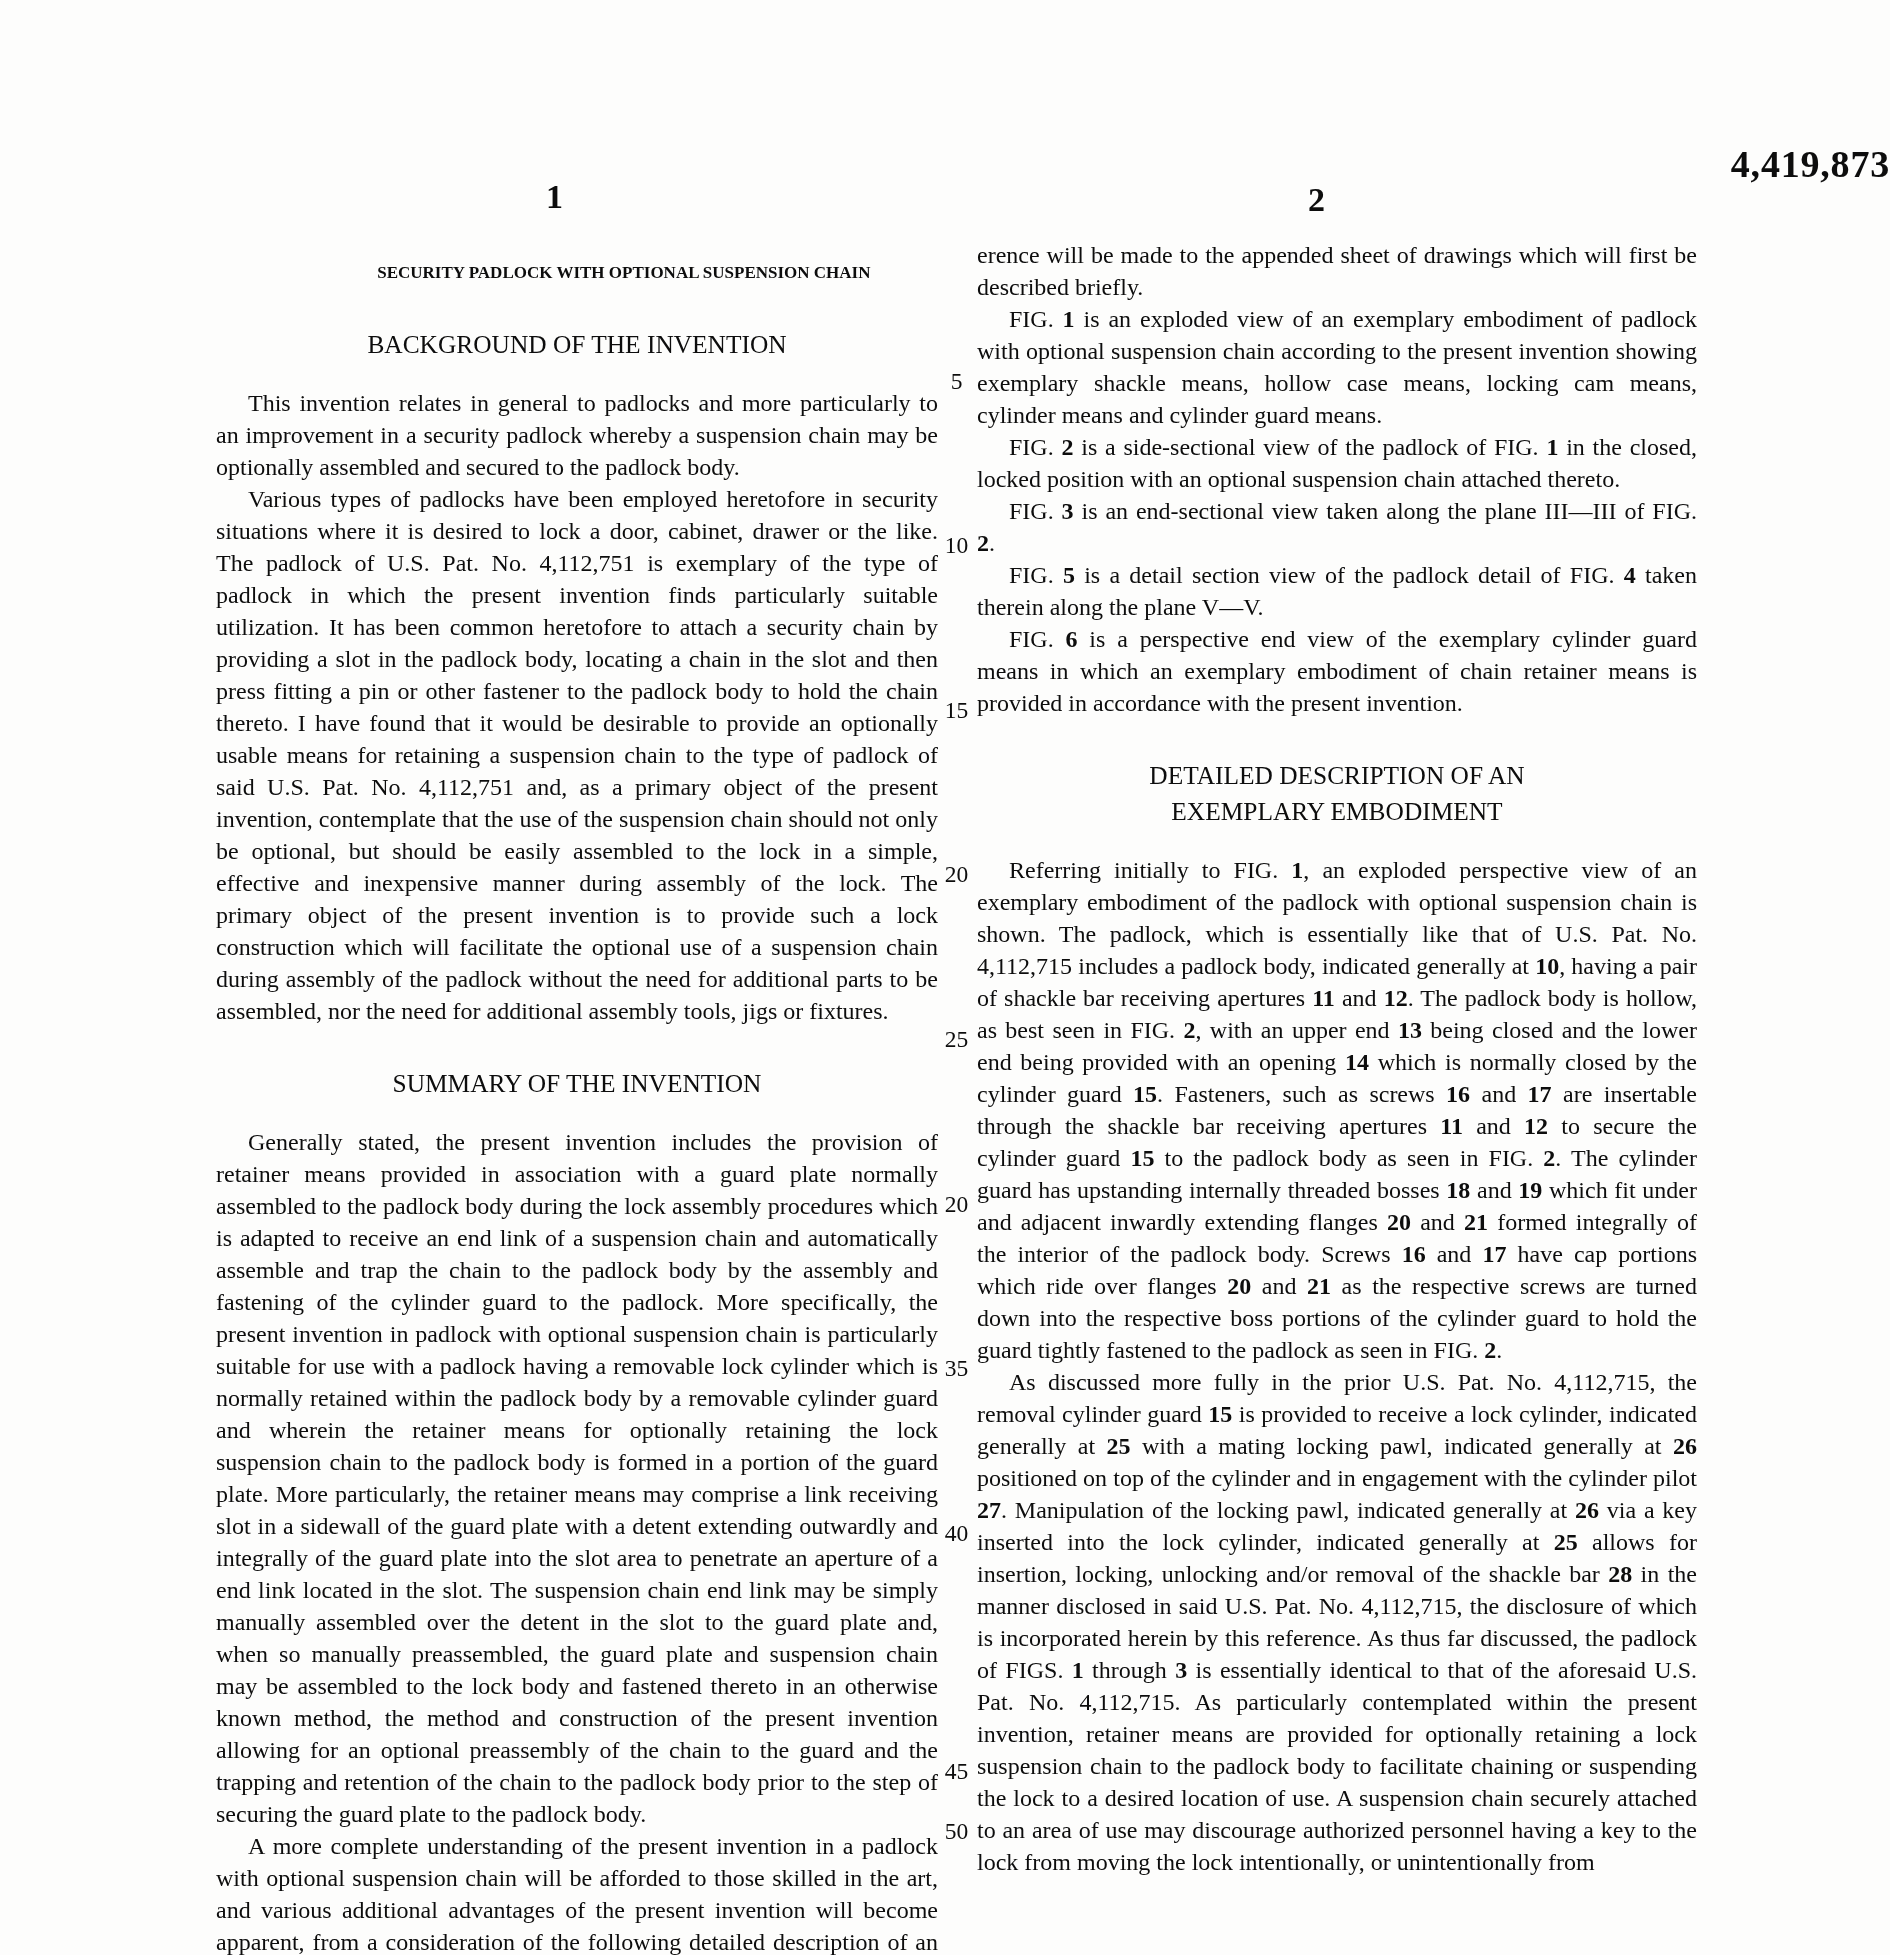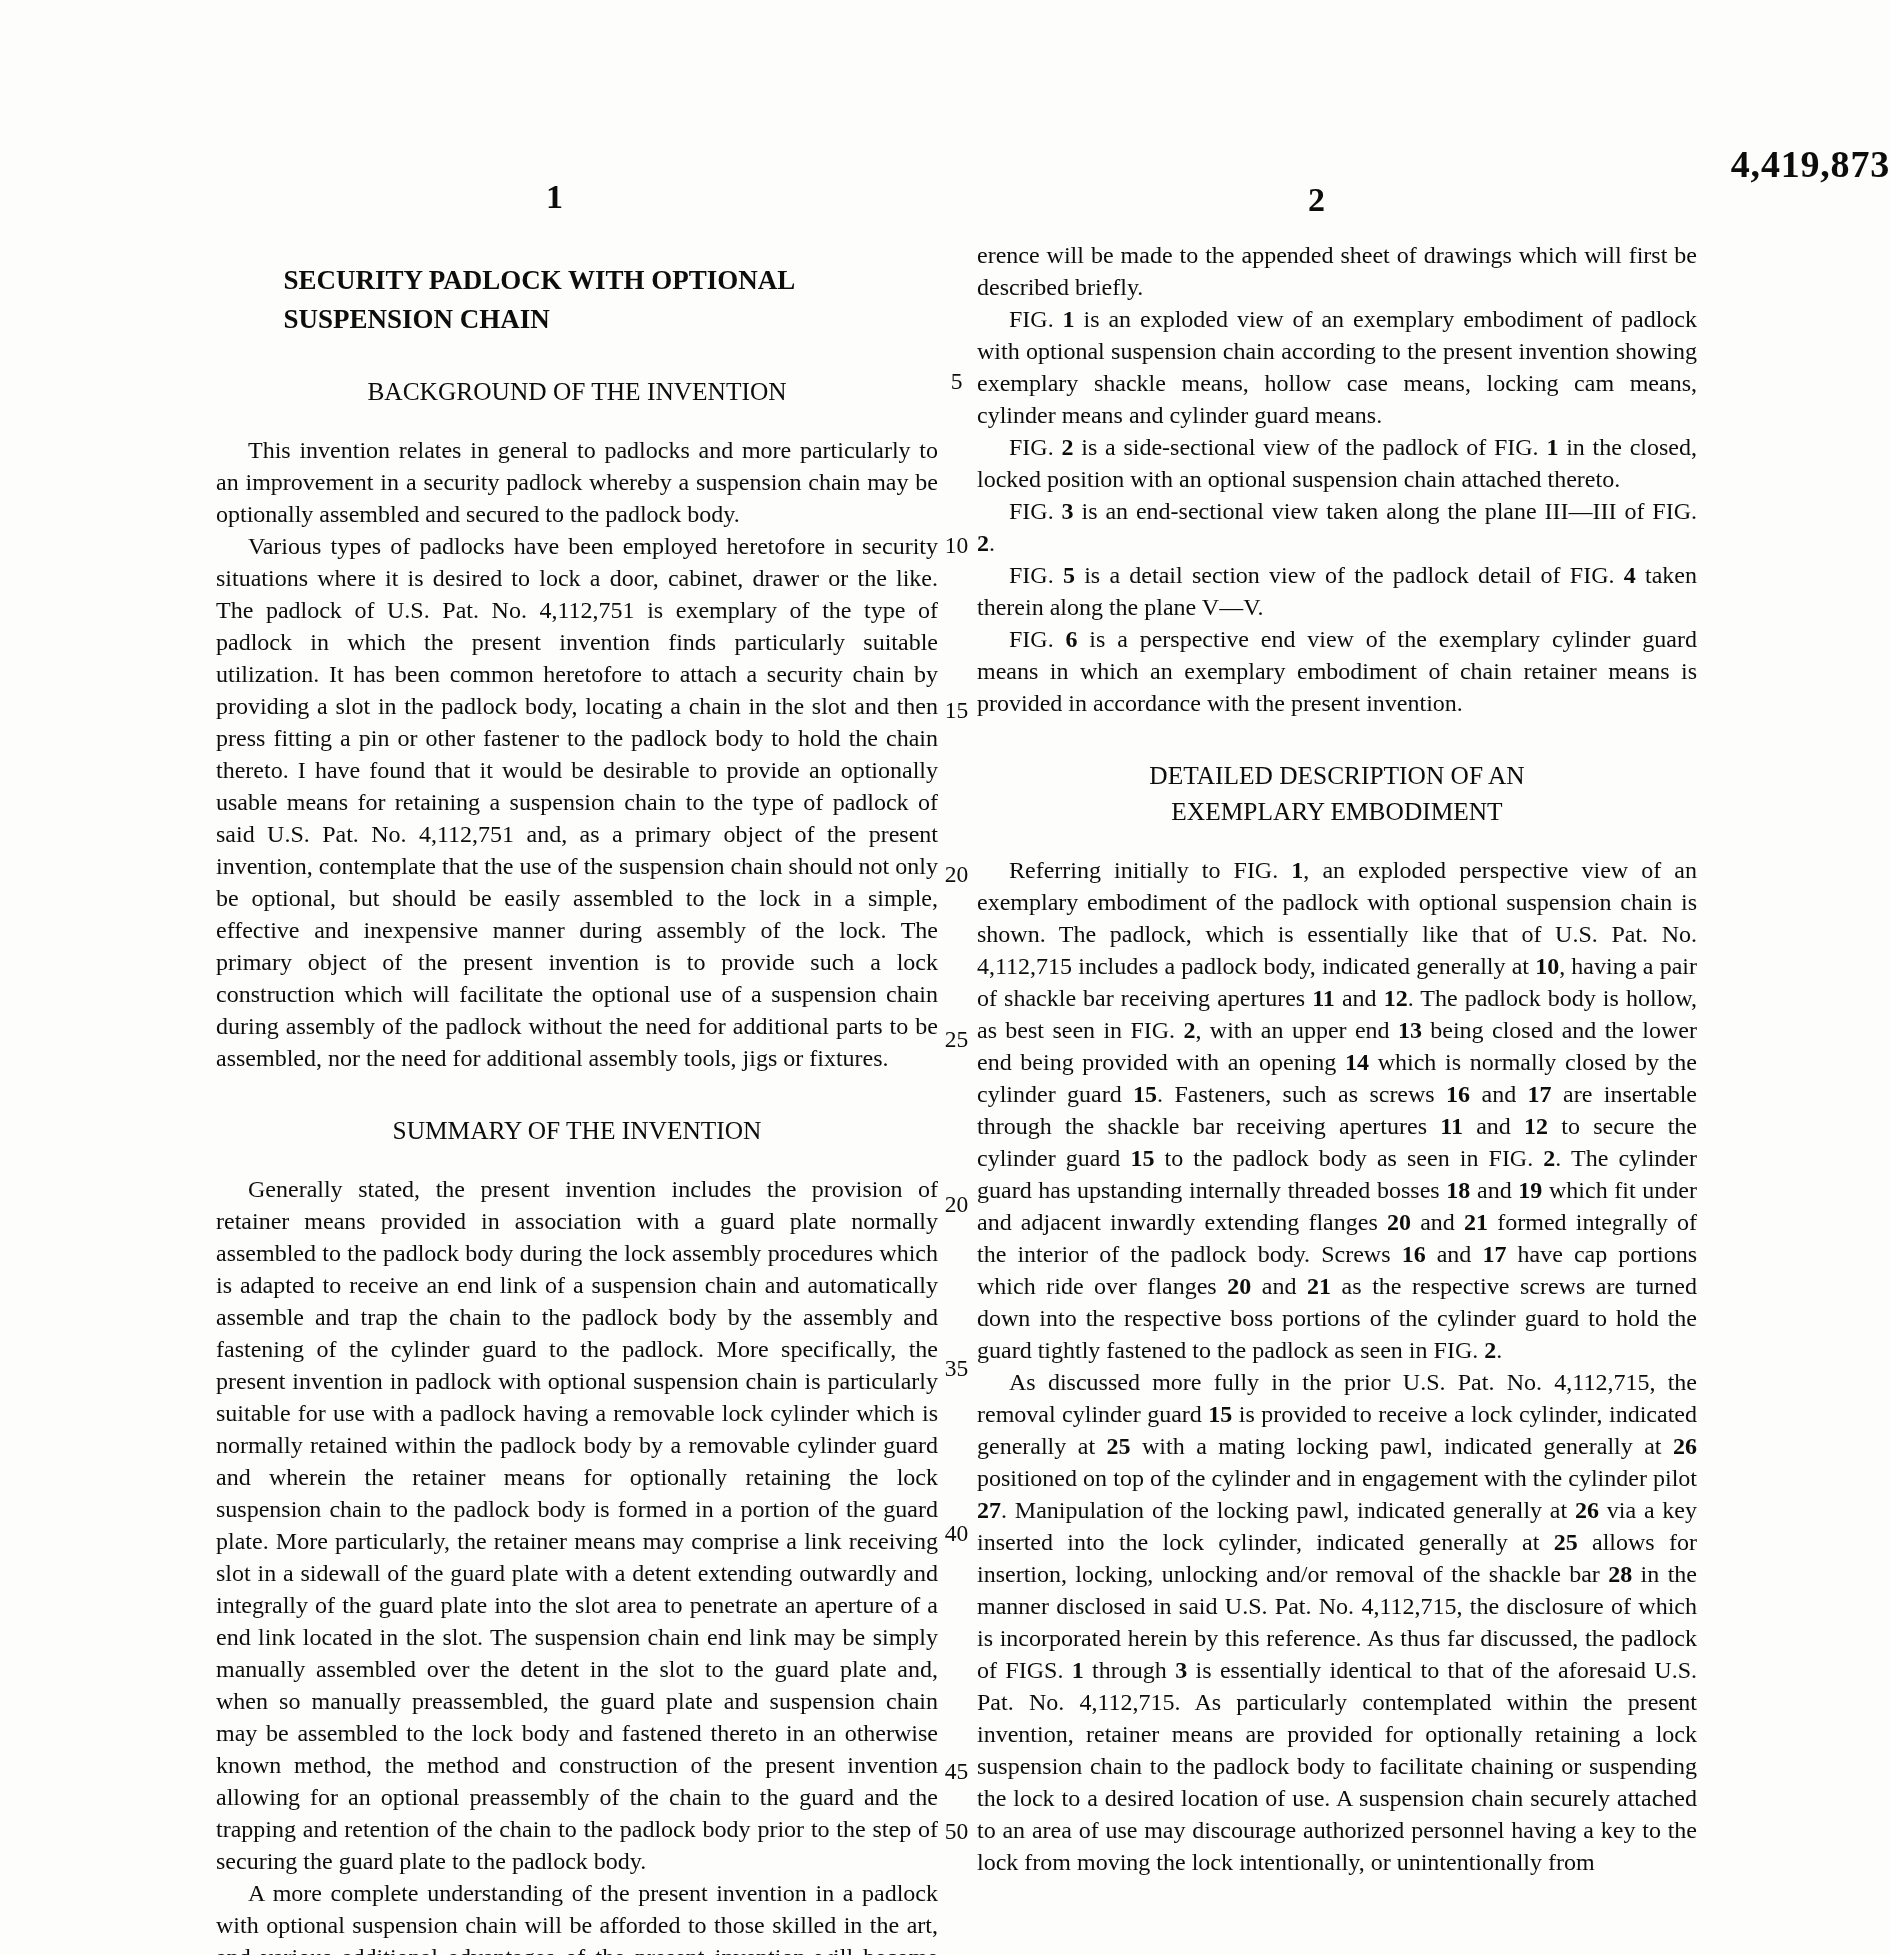--- a/index.html
+++ b/index.html
@@ -39,25 +39,25 @@
     width: 722px;
     font-size: 24px;
     line-height: 32px;
     text-align: justify;
   }
   .column.left  { left: 216px;  top: 253px; }
   .column.right { left: 977px; top: 239px; width: 720px; }
 
   .invention-title {
     font-weight: bold;
-    font-size: 27px;
+    font-size: 17px;
     line-height: 39px;
-    text-align: left;
+    text-align: right;
     max-width: 587px;
-    margin: 8px auto 34px auto;
+    margin: 0 auto 34px auto;
   }
   .section-heading {
     font-size: 25.4px;
     line-height: 36px;
     text-align: center;
     margin: 38px auto 25px auto;
     font-weight: normal;
   }
   .section-heading.first { margin-top: 0; text-align: center; }
   .section-heading.two-line { max-width: 485px; }

